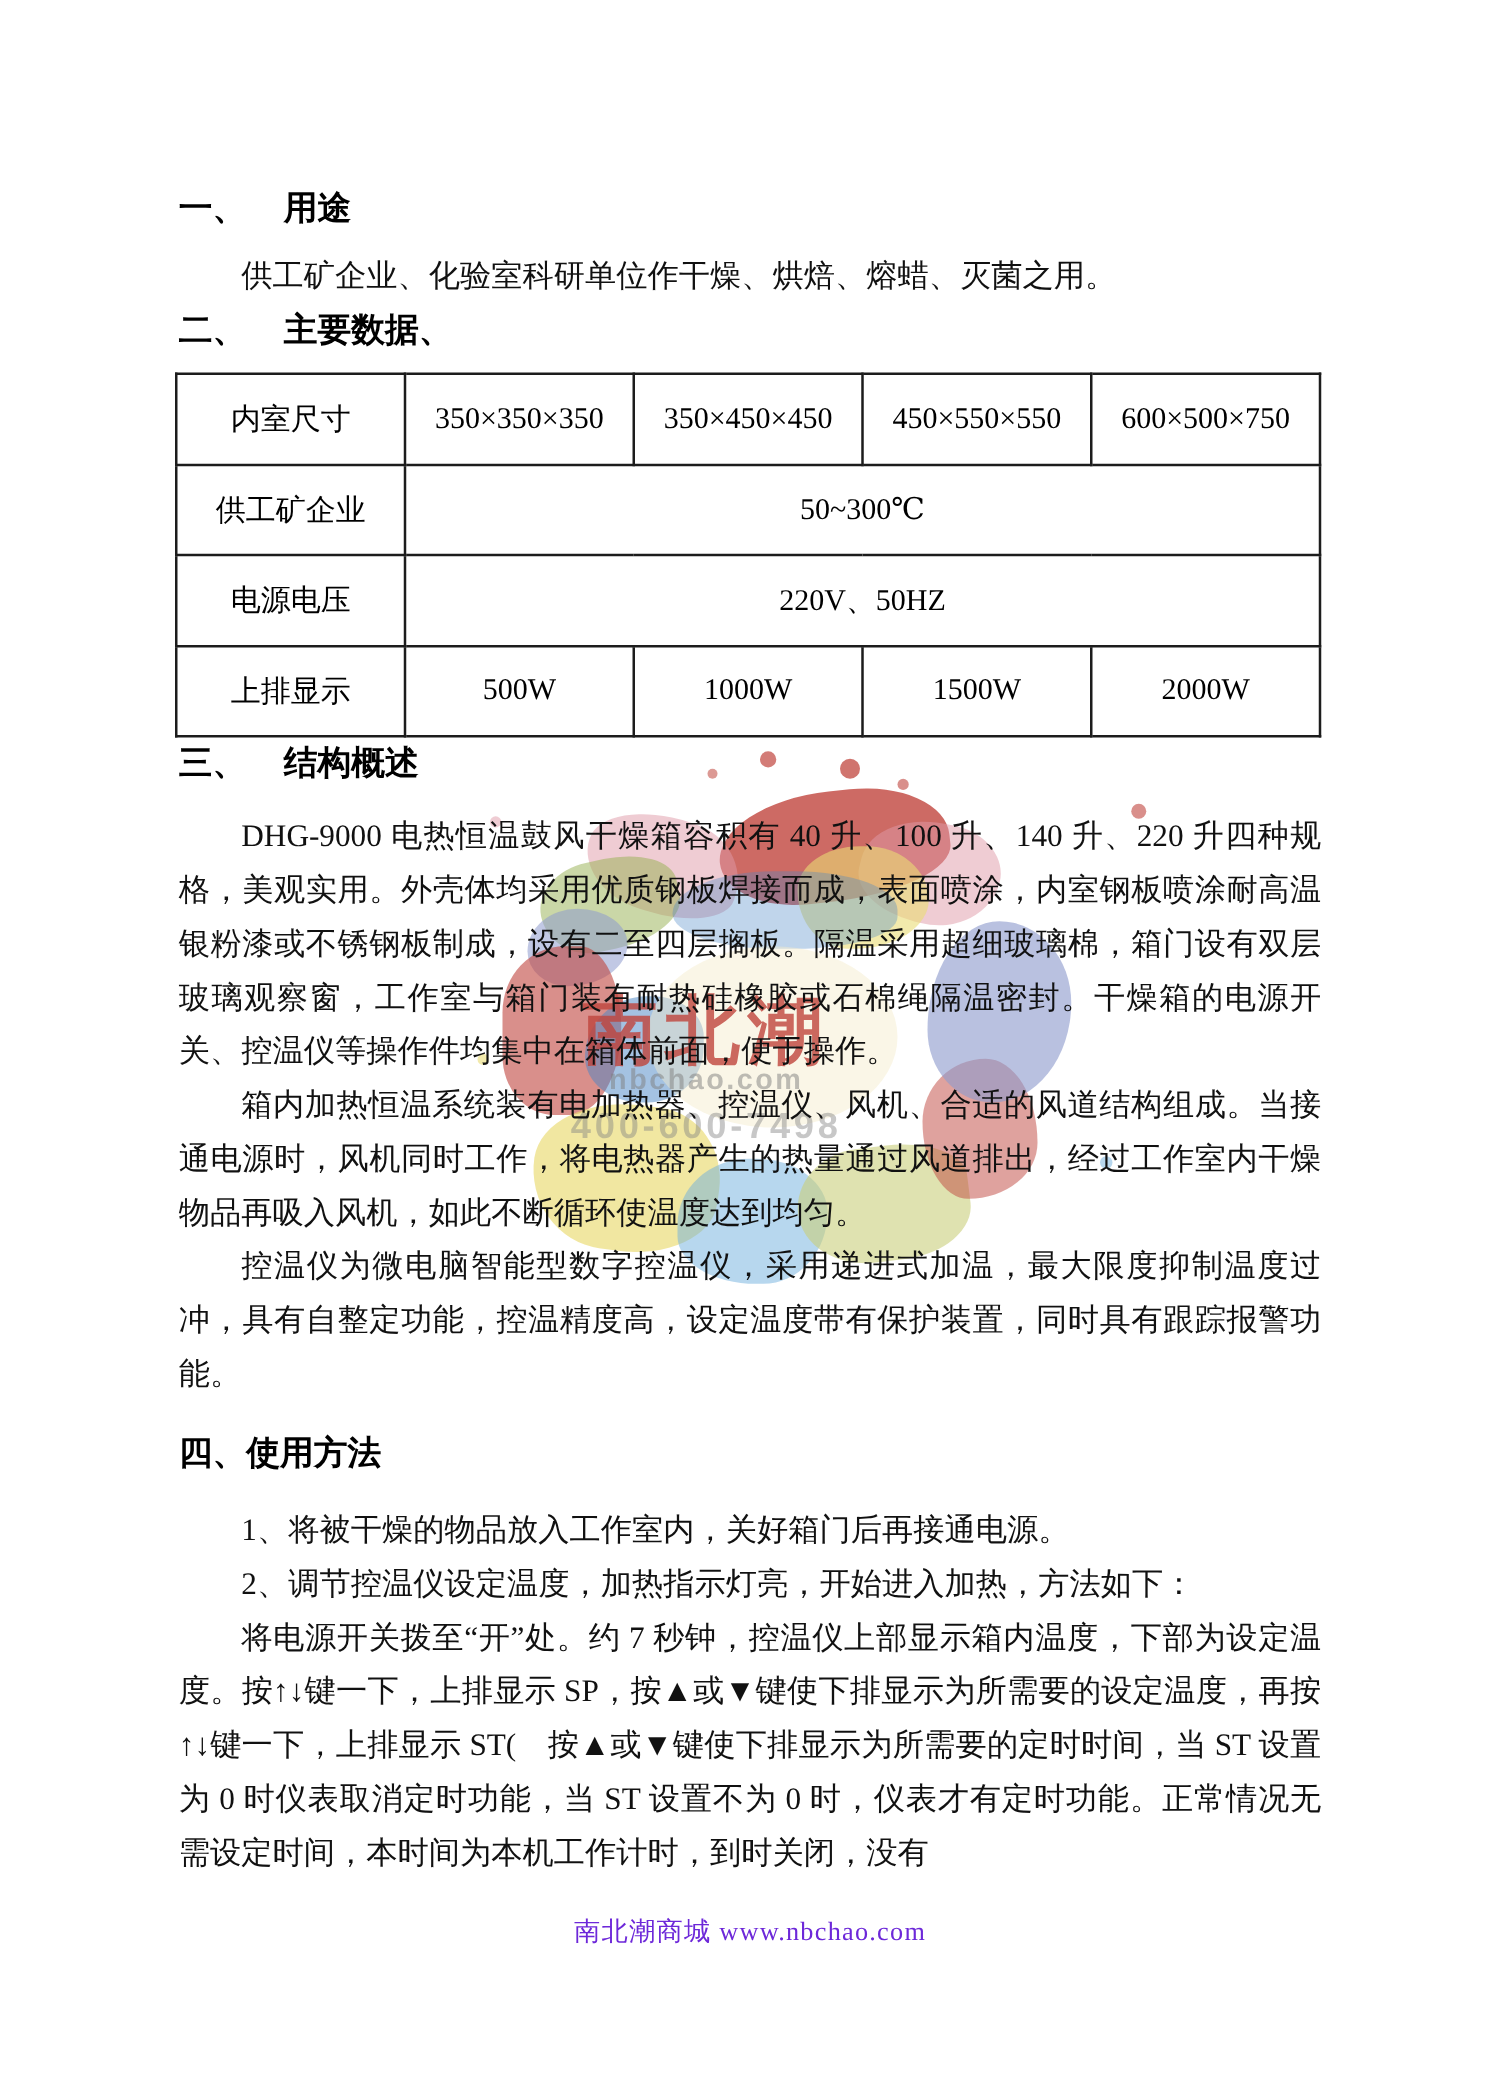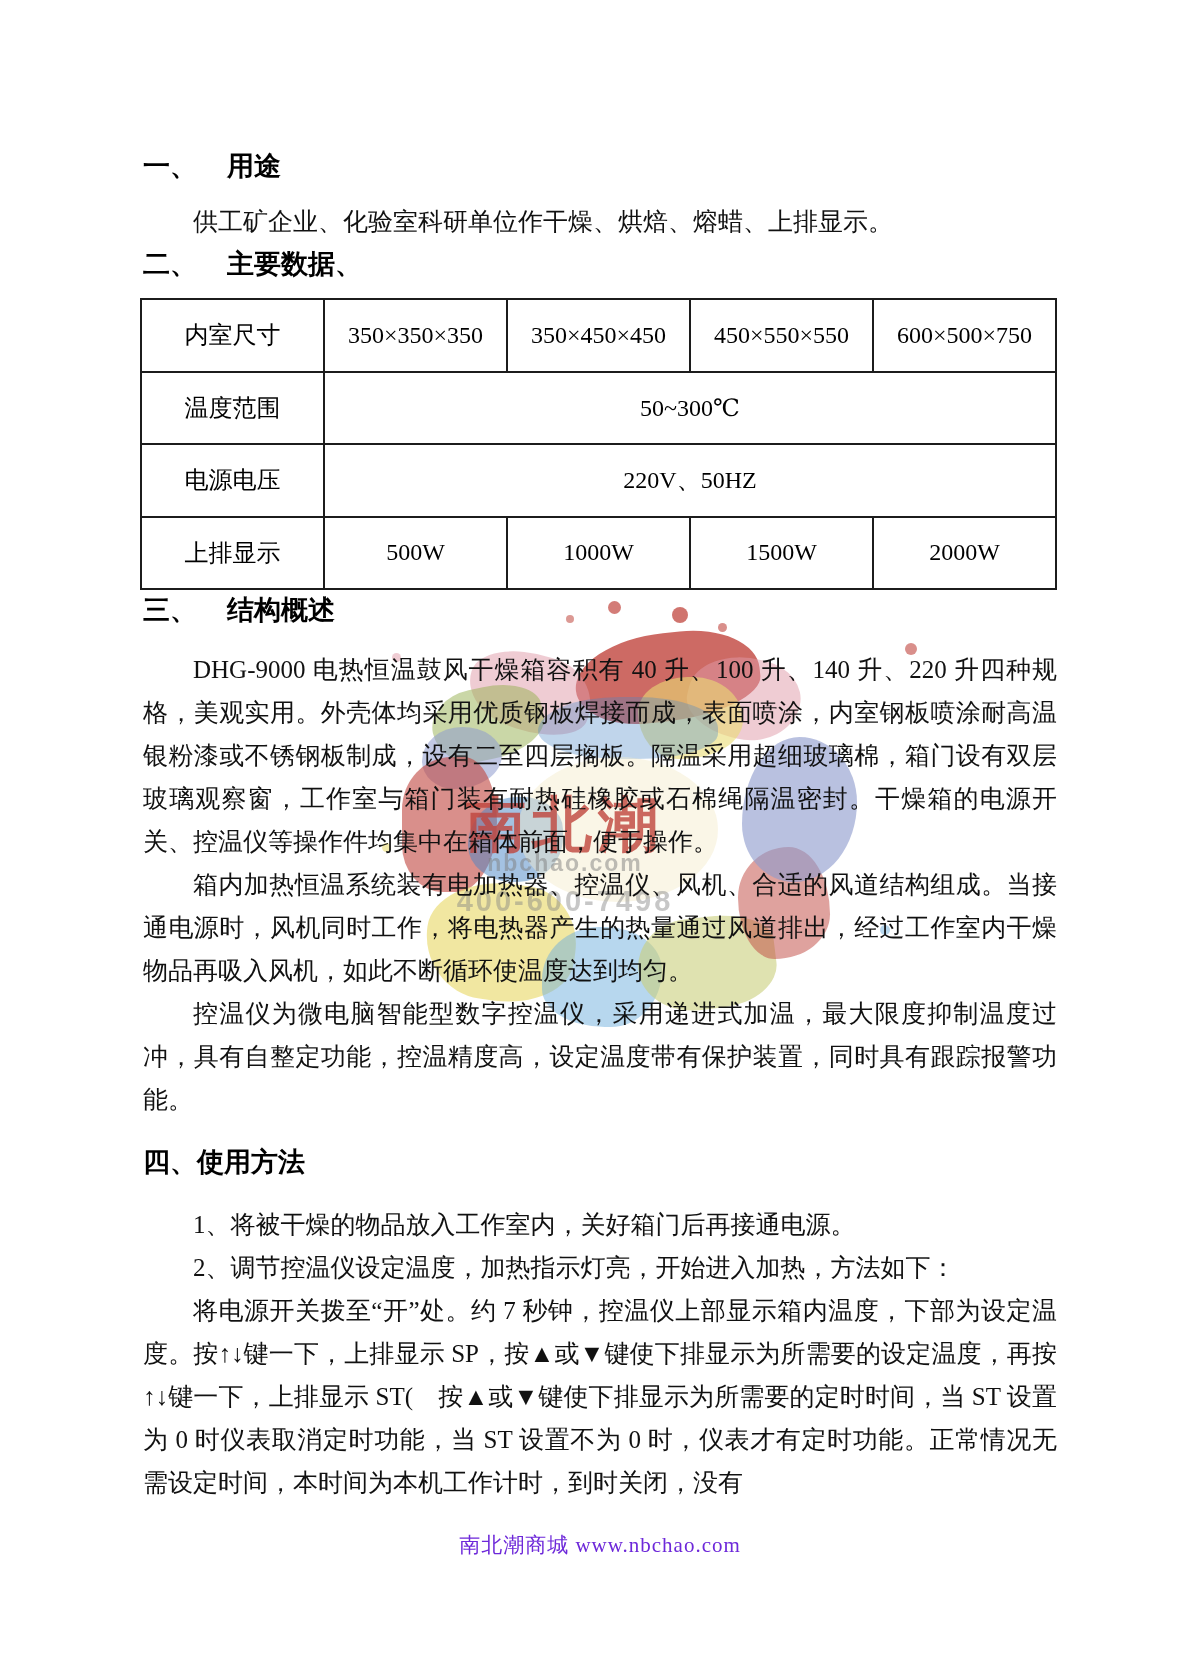--- a/index.html
+++ b/index.html
@@ -90,37 +90,37 @@
     <div class="blob wm-pink" style="left:12px;top:58px;width:9px;height:9px;border-radius:50%;opacity:.5;"></div>
     <div class="blob wm-yellow" style="left:2px;top:248px;width:9px;height:9px;border-radius:50%;opacity:.6;"></div>
     <div class="wm-brand">南北潮</div>
     <div class="wm-domain">nbchao.com</div>
     <div class="wm-phone">400-600-7498</div>
   </div>
 
   <div class="heading h1">
     <span>一、</span><span class="gap"></span><span>用途</span>
   </div>
-  <div class="intro">供工矿企业、化验室科研单位作干燥、烘焙、熔蜡、上排显示。</div>
+  <div class="intro">供工矿企业、化验室科研单位作干燥、烘焙、熔蜡、灭菌之用。</div>
 
   <div class="heading h2">
     <span>二、</span><span class="gap"></span><span>主要数据、</span>
   </div>
 
   <table class="spec">
     <tbody>
       <tr>
         <td>内室尺寸</td>
         <td>350×350×350</td>
         <td>350×450×450</td>
         <td>450×550×550</td>
         <td>600×500×750</td>
       </tr>
       <tr>
-        <td>温度范围</td>
+        <td>供工矿企业</td>
         <td colspan="4">50~300℃</td>
       </tr>
       <tr>
         <td>电源电压</td>
         <td colspan="4">220V、50HZ</td>
       </tr>
       <tr>
         <td>上排显示</td>
         <td>500W</td>
         <td>1000W</td>

